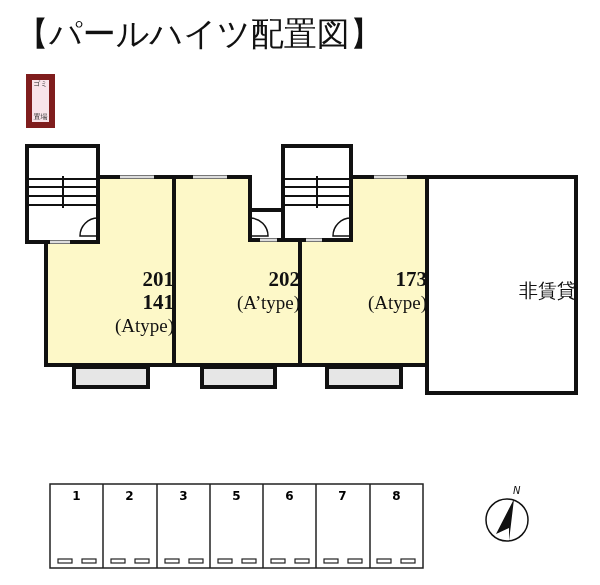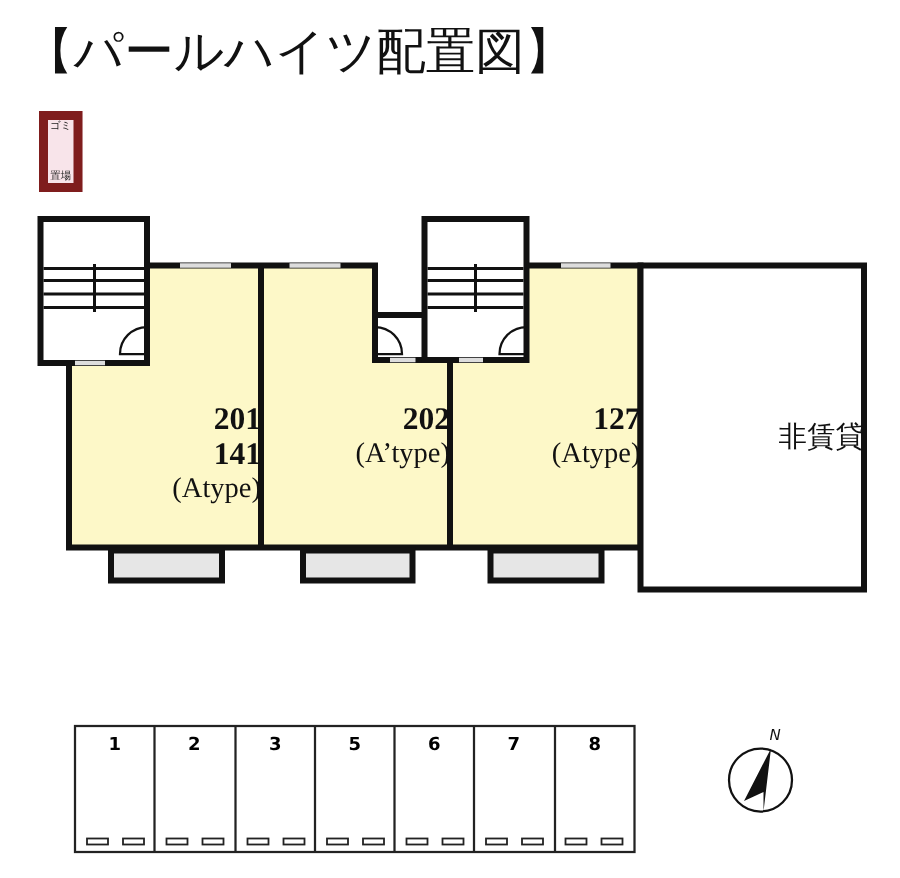--- a/index.html
+++ b/index.html
@@ -129,21 +129,21 @@
 <div class="lbl" style="left:46px;top:268px;width:128px;">
   <div class="unit-lbl">201</div>
   <div class="unit-lbl">141</div>
   <div class="unit-type">(Atype)</div>
 </div>
 <div class="lbl" style="left:174px;top:268px;width:126px;">
   <div class="unit-lbl">202</div>
   <div class="unit-type">(A’type)</div>
 </div>
 <div class="lbl" style="left:300px;top:268px;width:127px;">
-  <div class="unit-lbl">127</div>
+  <div class="unit-lbl">173</div>
   <div class="unit-type">(Atype)</div>
 </div>
 
 <div class="lbl nonrent" style="left:427px;top:278px;width:149px;">非賃貸</div>
 
 <div class="pk-num" style="left:50px;top:489px;">1</div>
 <div class="pk-num" style="left:103px;top:489px;">2</div>
 <div class="pk-num" style="left:157px;top:489px;">3</div>
 <div class="pk-num" style="left:210px;top:489px;">5</div>
 <div class="pk-num" style="left:263px;top:489px;">6</div>

